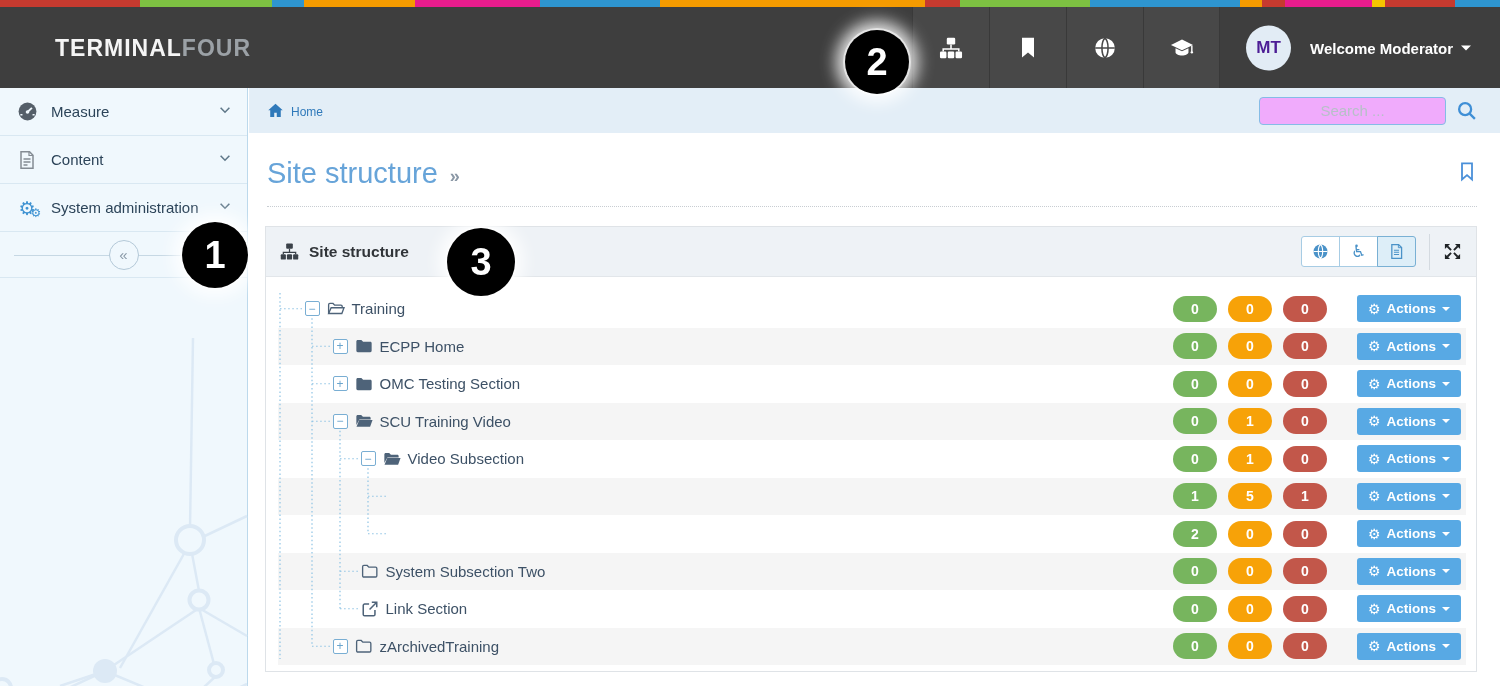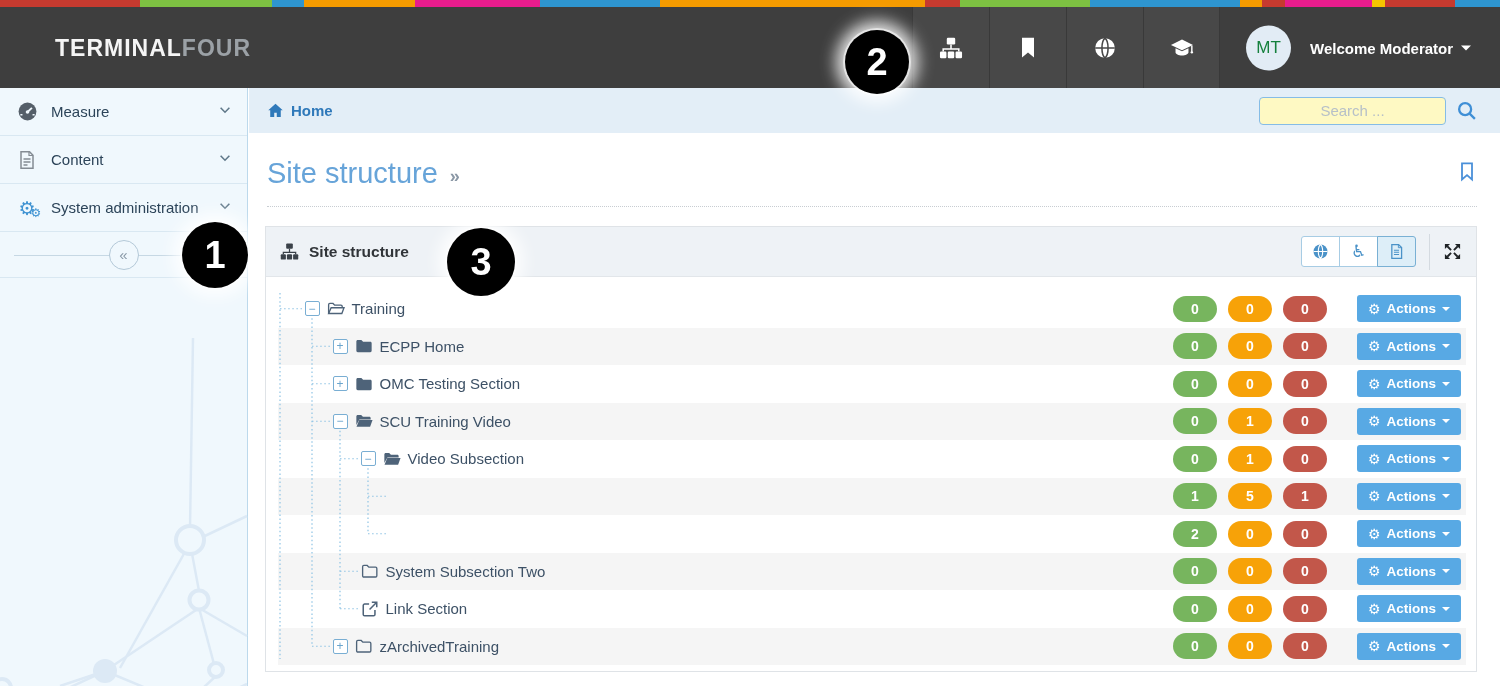--- a/index.html
+++ b/index.html
@@ -15,21 +15,21 @@
   .topbar { position:absolute; top:7px; left:0; width:1500px; height:81px; background:#3e3e3e; }
   .logo { position:absolute; left:55px; top:50%; transform:translateY(-50%);
           font-size:23px; font-weight:bold; letter-spacing:1px; color:#f5f5f5; }
   .logo .sec { color:#9ba1a6; }
   .nav-icons { position:absolute; left:912px; top:0; height:81px; display:flex; }
   .nav-btn { width:77px; height:81px; background:#484848; border-left:1px solid #393939;
              display:flex; align-items:center; justify-content:center; color:#fff; cursor:pointer; }
   .nav-btn:last-child { border-right:1px solid #393939; }
   .nav-btn svg { width:24px; height:24px; }
   .avatar { position:absolute; left:1246px; top:50%; transform:translateY(-50%); width:45px; height:45px;
-            border-radius:50%; background:#e2ecf5; color:#15803d; font-weight:normal; font-size:17px;
+            border-radius:50%; background:#e2ecf5; color:#4c1d95; font-weight:bold; font-size:17px;
             display:flex; align-items:center; justify-content:center; cursor:pointer; }
   .welcome { position:absolute; left:1310px; top:50%; transform:translateY(-50%); color:#fff;
              font-weight:bold; font-size:15px; display:flex; align-items:center; gap:8px; cursor:pointer; }
   .caret { width:0; height:0; border-left:5px solid transparent; border-right:5px solid transparent;
            border-top:5px solid #fff; }
 
   
   .sidebar { position:absolute; top:88px; left:0; width:248px; height:598px;
              background:#f0f8fd; border-right:1px solid #bcd9ec; }
   .net-bg { position:absolute; left:0; bottom:0; pointer-events:none; }
@@ -44,24 +44,24 @@
   .icon-gears .g1 { font-size:19px; } .icon-gears .g2 { font-size:12px; position:absolute; left:12px; top:9px; }
   .collapse-row { position:relative; height:46px; border-bottom:1px solid #d9e8f2; }
   .collapse-row::before { content:""; position:absolute; left:14px; right:14px; top:50%; border-top:1px solid #c6d8e4; }
   .collapse-btn { position:absolute; left:50%; top:50%; transform:translate(-50%,-50%); width:30px; height:30px;
                   border-radius:50%; border:1px solid #b4c9d8; background:#f0f8fd; color:#8a9aa8;
                   font-size:15px; display:flex; align-items:center; justify-content:center; cursor:pointer; }
 
   
   .main { position:absolute; left:249px; top:88px; width:1251px; height:606px; background:#fff; }
   .breadcrumb { height:45px; background:#e3eef7; display:flex; align-items:center; padding:0 23px 0 18px; }
-  .home { color:#2f79ba; font-weight:bold; font-size:15px; display:flex; align-items:flex-start; gap:7px; cursor:pointer; }
+  .home { color:#2f79ba; font-weight:normal; font-size:12px; display:flex; align-items:flex-end; gap:7px; cursor:pointer; }
   .home svg { width:17px; height:17px; }
   .search-wrap { margin-left:auto; display:flex; align-items:center; gap:10px; }
-  .search-input { width:187px; height:28px; border:1px solid #85bce6; border-radius:4px; background:#fef9c3;
+  .search-input { width:187px; height:28px; border:1px solid #85bce6; border-radius:4px; background:#f0abfc;
                   text-align:center; font-size:15px; color:#556; font-family:"Liberation Sans",sans-serif; }
   .search-input::placeholder { color:#b7c0c8; }
   .search-btn { background:none; border:none; color:#3f8fd6; cursor:pointer; display:flex; }
   .search-btn svg { width:21px; height:21px; }
 
   .title-row { display:flex; align-items:center; padding:24px 23px 0 18px; }
   .page-title { font-size:29px; font-weight:300; color:#67a4d9; }
   .title-sep { font-size:18px; color:#8a97a5; font-weight:bold; margin:6px 9px 0 12px; }
   .page-subtitle { font-size:16.5px; font-weight:600; color:#7e8d9c; margin-top:6px; }
   .title-bookmark { margin-left:auto; color:#4a90d9; cursor:pointer; }

